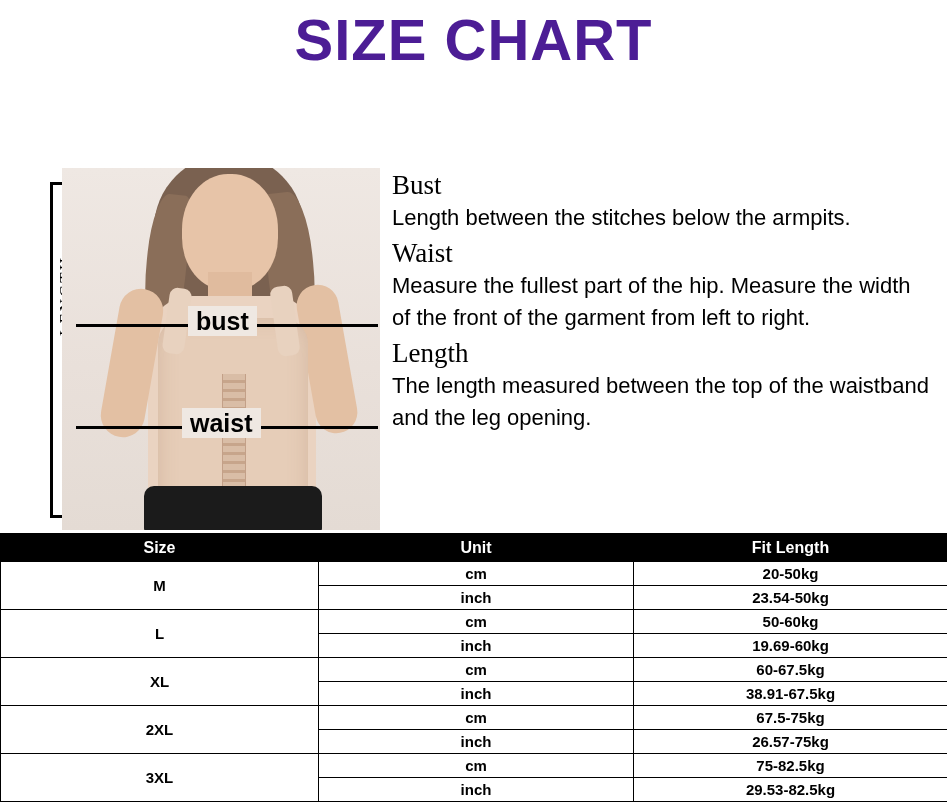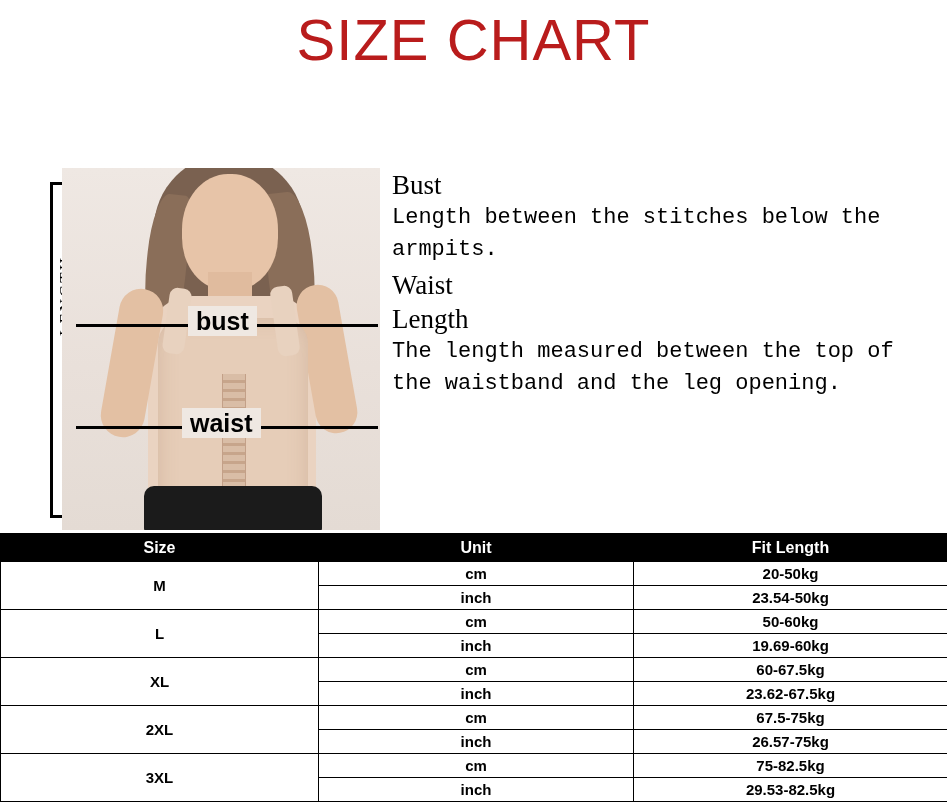--- a/index.html
+++ b/index.html
@@ -23,24 +23,24 @@
   }
 
   
   .title {
     position: absolute;
     top: 4px;
     left: 0;
     width: 947px;
     text-align: center;
     font-family: "Liberation Sans", sans-serif;
-    font-weight: normal;
+    font-weight: bold;
     font-size: 58px;
     letter-spacing: 1px;
-    color: #b91c1c;
+    color: #4c1d95;
     line-height: 72px;
   }
 
   
   .photo-area {
     position: absolute;
     left: 50px;
     top: 168px;
     width: 330px;
     height: 362px;
@@ -249,21 +249,21 @@
     top: 168px;
     width: 540px;
   }
   .def-term {
     font-family: "Liberation Serif", serif;
     font-size: 27px;
     line-height: 34px;
     margin: 0;
   }
   .def-desc {
-    font-family: Liberation Mono, monospace;
+    font-family: Liberation Sans, sans-serif;
     font-size: 22px;
     line-height: 32px;
     margin: 0 0 2px 0;
   }
 
   
   .table-wrap {
     position: absolute;
     left: 0;
     top: 533px;
@@ -329,20 +329,21 @@
       <div class="label-chip label-waist">waist</div>
     </div>
   </div>
 
   <div class="defs">
     <p class="def-term">Bust</p>
     <p class="def-desc">Length between the stitches below the armpits.</p>
 
     <p class="def-term">Waist</p>
 
+    <p class="def-desc">Measure the fullest part of the  hip. Measure the width of the front of the garment from left to right.</p>
 
     <p class="def-term">Length</p>
     <p class="def-desc">The length measured between the top of the waistband and the leg opening.</p>
   </div>
 
   <div class="table-wrap">
     <table class="size-table">
       <colgroup>
         <col class="col-size">
         <col class="col-unit">
@@ -377,21 +378,21 @@
           <td>19.69-60kg</td>
         </tr>
 
         <tr>
           <td class="size-cell" rowspan="2">XL</td>
           <td>cm</td>
           <td>60-67.5kg</td>
         </tr>
         <tr>
           <td>inch</td>
-          <td>23.62-67.5kg</td>
+          <td>38.91-67.5kg</td>
         </tr>
 
         <tr>
           <td class="size-cell" rowspan="2">2XL</td>
           <td>cm</td>
           <td>67.5-75kg</td>
         </tr>
         <tr>
           <td>inch</td>
           <td>26.57-75kg</td>

